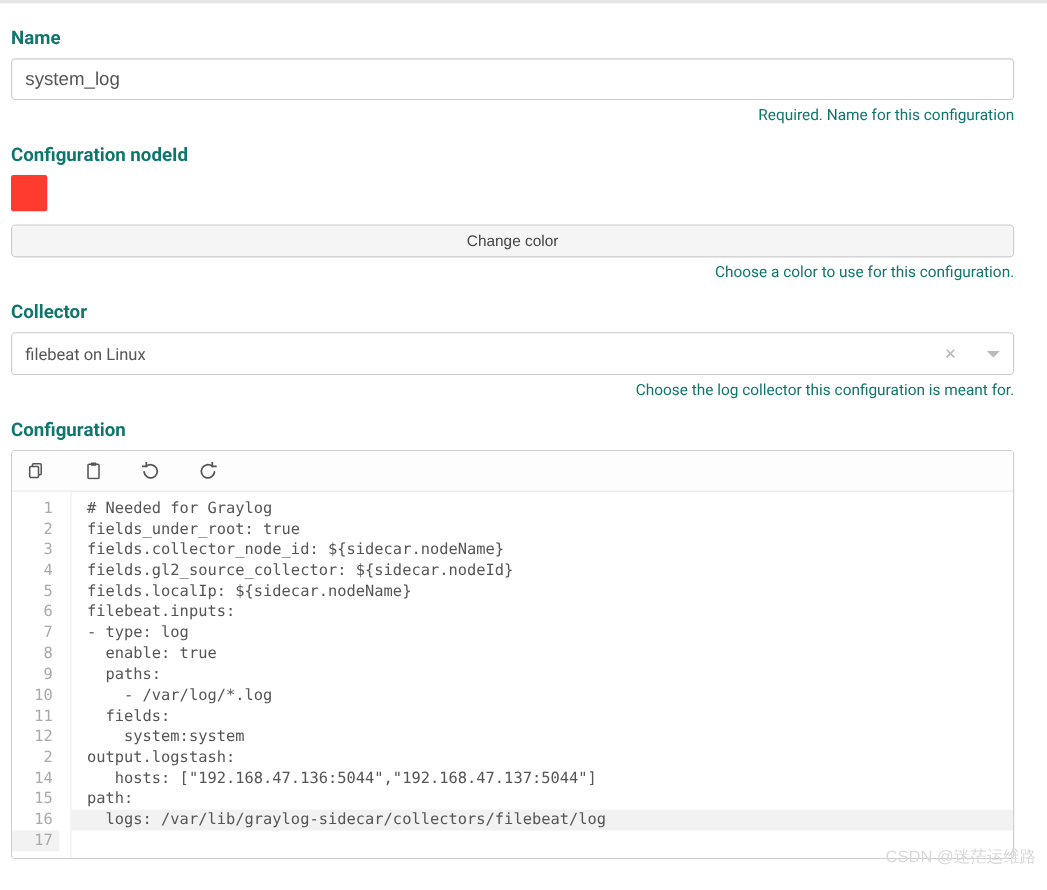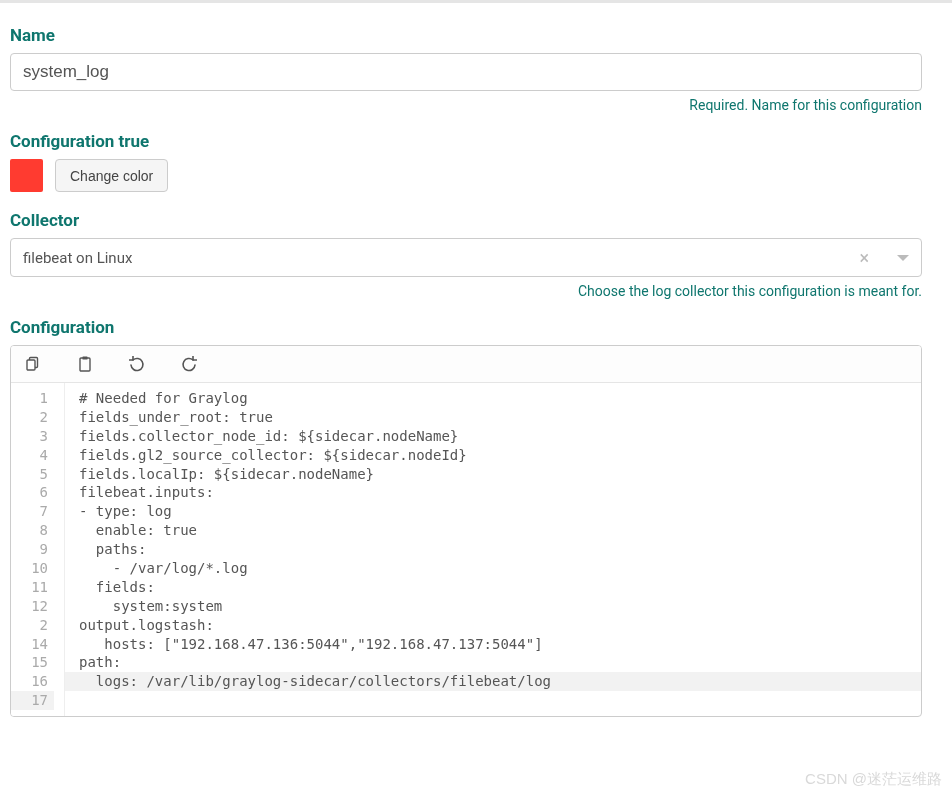--- a/index.html
+++ b/index.html
@@ -31,21 +31,21 @@
   }
   input.text-in {
     width: 100%;
     padding: 8px 12px;
     font-size: 17px;
     border: 1px solid #ccc;
     border-radius: 4px;
     color: #555;
     background: #fff;
   }
-  .swatch-row { display: flex; align-items: stretch; gap: 12px; }
+  .swatch-row { display: flex; align-items: stretch; gap: 12px; flex-direction: column; }
   .swatch {
     width: 33px; height: 33px;
     background: #ff3b30;
     border-radius: 2px;
   }
   .btn {
     padding: 6px 14px;
     font-size: 14px;
     color: #444;
     background: #f5f5f5;
@@ -124,25 +124,26 @@
 
 <div class="container">
 
   <div class="form-group">
     <label class="label">Name</label>
     <input class="text-in" type="text" value="system_log" style="">
     <div class="help">Required. Name for this configuration</div>
   </div>
 
   <div class="form-group">
-    <label class="label">Configuration true</label>
+    <label class="label">Configuration nodeId</label>
     <div class="swatch-row">
       <div class="swatch" style="background: rgb(255, 59, 48);"></div>
       <button class="btn">Change color</button>
     </div>
+    <div class="help">Choose a color to use for this configuration.</div>
   </div>
 
   <div class="form-group">
     <label class="label">Collector</label>
     <div class="select-wrap">
       <span class="val">filebeat on Linux</span>
       <span class="x">×</span>
       <span class="caret"></span>
     </div>
     <div class="help">Choose the log collector this configuration is meant for.</div>

